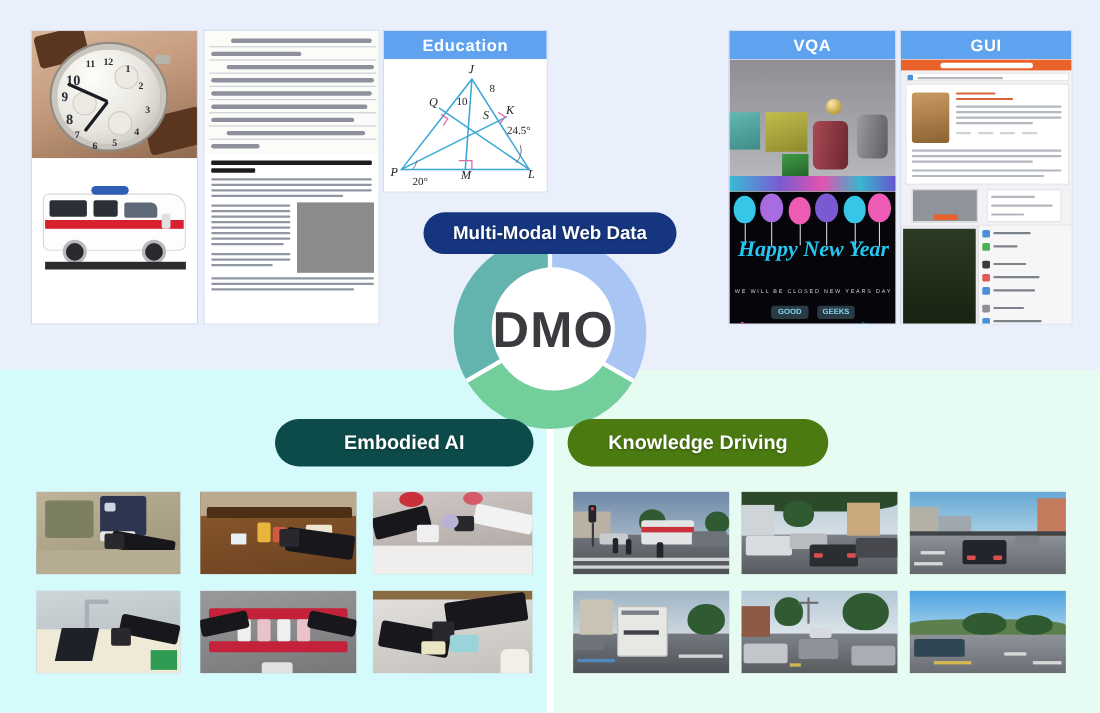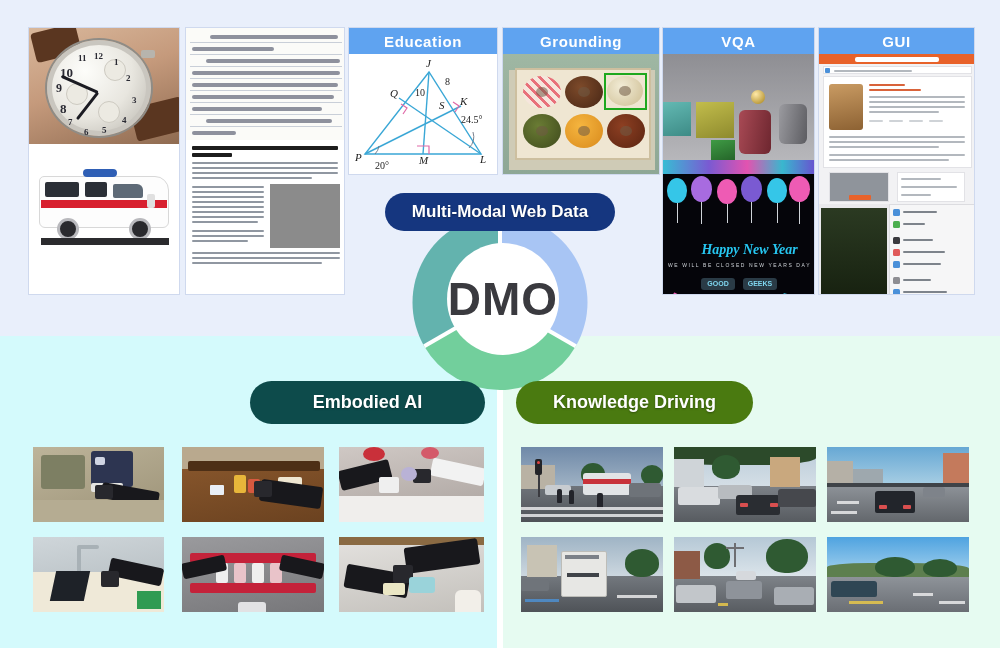--- a/index.html
+++ b/index.html
@@ -293,37 +293,20 @@
         <div class="geo-label" style="left:70px; top:100px;">M</div>
         <div class="geo-label" style="left:131px; top:99px;">L</div>
         <div class="geo-num" style="left:96px; top:22px;">8</div>
         <div class="geo-num" style="left:66px; top:33px;">10</div>
         <div class="geo-num" style="left:112px; top:60px;">24.5°</div>
         <div class="geo-num" style="left:26px; top:106px;">20°</div>
       </div>
     </div>
   </div>
 
-  <div class="panel" style="left:502px; top:27px; width:158px; height:148px;">
-    <div class="panel-head">Grounding</div>
-    <div class="panel-body">
-      <div style="position:absolute; inset:0; overflow:hidden;">
-        <div class="gr-bg"></div>
-        <div class="gr-tray" style="left:6px; top:16px; width:146px; height:100px;"></div>
-        <div class="gr-box" style="left:12px; top:14px; width:136px; height:92px;"></div>
-        <div class="donut" style="left:20px; top:22px; width:38px; height:32px; background:repeating-linear-gradient(45deg,#f6e6dd 0 4px,#e8707a 4px 7px);"></div>
-        <div class="donut" style="left:62px; top:22px; width:38px; height:32px; background:radial-gradient(circle at 40% 35%,#7d4a2a,#472615);"></div>
-        <div class="donut" style="left:104px; top:22px; width:36px; height:30px; background:radial-gradient(circle at 40% 35%,#f2ecd6,#cdbd92);"></div>
-        <div class="donut" style="left:20px; top:60px; width:38px; height:34px; background:radial-gradient(circle at 40% 35%,#6a7c34,#3f4a1c);"></div>
-        <div class="donut" style="left:62px; top:60px; width:38px; height:34px; background:radial-gradient(circle at 40% 35%,#f5b53f,#d98a1c);"></div>
-        <div class="donut" style="left:104px; top:60px; width:38px; height:34px; background:radial-gradient(circle at 40% 35%,#8d3f22,#5a2411);"></div>
-        <div class="gr-bbox" style="left:101px; top:19px; width:43px; height:37px;"></div>
-      </div>
-    </div>
-  </div>
 
   <div class="panel" style="left:662px; top:27px; width:153px; height:268px;">
     <div class="panel-head">VQA</div>
     <div class="panel-body">
 
       <div style="position:absolute; left:0; top:0; width:153px; height:120px; overflow:hidden;">
         <div class="vq-bg"></div>
         <div class="shape" style="left:0px; top:48px; width:28px; height:34px; background:linear-gradient(160deg,#63b9b3,#3d8b86);"></div>
         <div class="cube" style="left:33px; top:48px; width:38px; height:36px; background:linear-gradient(160deg,#c2bd4c,#8e8a2d);"></div>
         <div class="cube" style="left:48px; top:86px; width:24px; height:22px; background:linear-gradient(160deg,#3f9b45,#236127);"></div>
@@ -340,21 +323,21 @@
         <div class="balloon" style="left:28px; top:2px; width:21px; height:26px; background:#a86be0;"></div>
         <div class="balloon-str" style="left:38px; top:28px; height:22px;"></div>
         <div class="balloon" style="left:54px; top:5px; width:20px; height:25px; background:#ee5bb4;"></div>
         <div class="balloon-str" style="left:64px; top:30px; height:19px;"></div>
         <div class="balloon" style="left:78px; top:2px; width:21px; height:26px; background:#7a5ad2;"></div>
         <div class="balloon-str" style="left:88px; top:28px; height:21px;"></div>
         <div class="balloon" style="left:104px; top:4px; width:20px; height:25px; background:#35c6e8;"></div>
         <div class="balloon-str" style="left:114px; top:29px; height:20px;"></div>
         <div class="balloon" style="left:126px; top:2px; width:21px; height:26px; background:#ee5bb4;"></div>
         <div class="balloon-str" style="left:136px; top:28px; height:22px;"></div>
-        <div class="ny-title" style="top:68px; font-size:14px;margin-left:10px;">Happy New Year</div>
+        <div class="ny-title" style="top:42px; font-size:20px;">Happy New Year</div>
         <div class="ny-sub" style="top:88px; font-size:5px;">WE WILL BE CLOSED NEW YEARS DAY</div>
         <div class="ny-chip" style="left:38px; top:104px; width:34px; height:12px; font-size:7px; line-height:12px;">GOOD</div>
         <div class="ny-chip" style="left:80px; top:104px; width:34px; height:12px; font-size:7px; line-height:12px;">GEEKS</div>
         <div class="confetti" style="left:10px; top:120px; width:8px; height:3px; background:#ee5bb4; transform:rotate(28deg);"></div>
 
         <div class="confetti" style="left:62px; top:122px; width:8px; height:3px; background:#a86be0; transform:rotate(40deg);"></div>
 
         <div class="confetti" style="left:120px; top:120px; width:8px; height:3px; background:#35c6e8; transform:rotate(15deg);"></div>
 
       </div>

